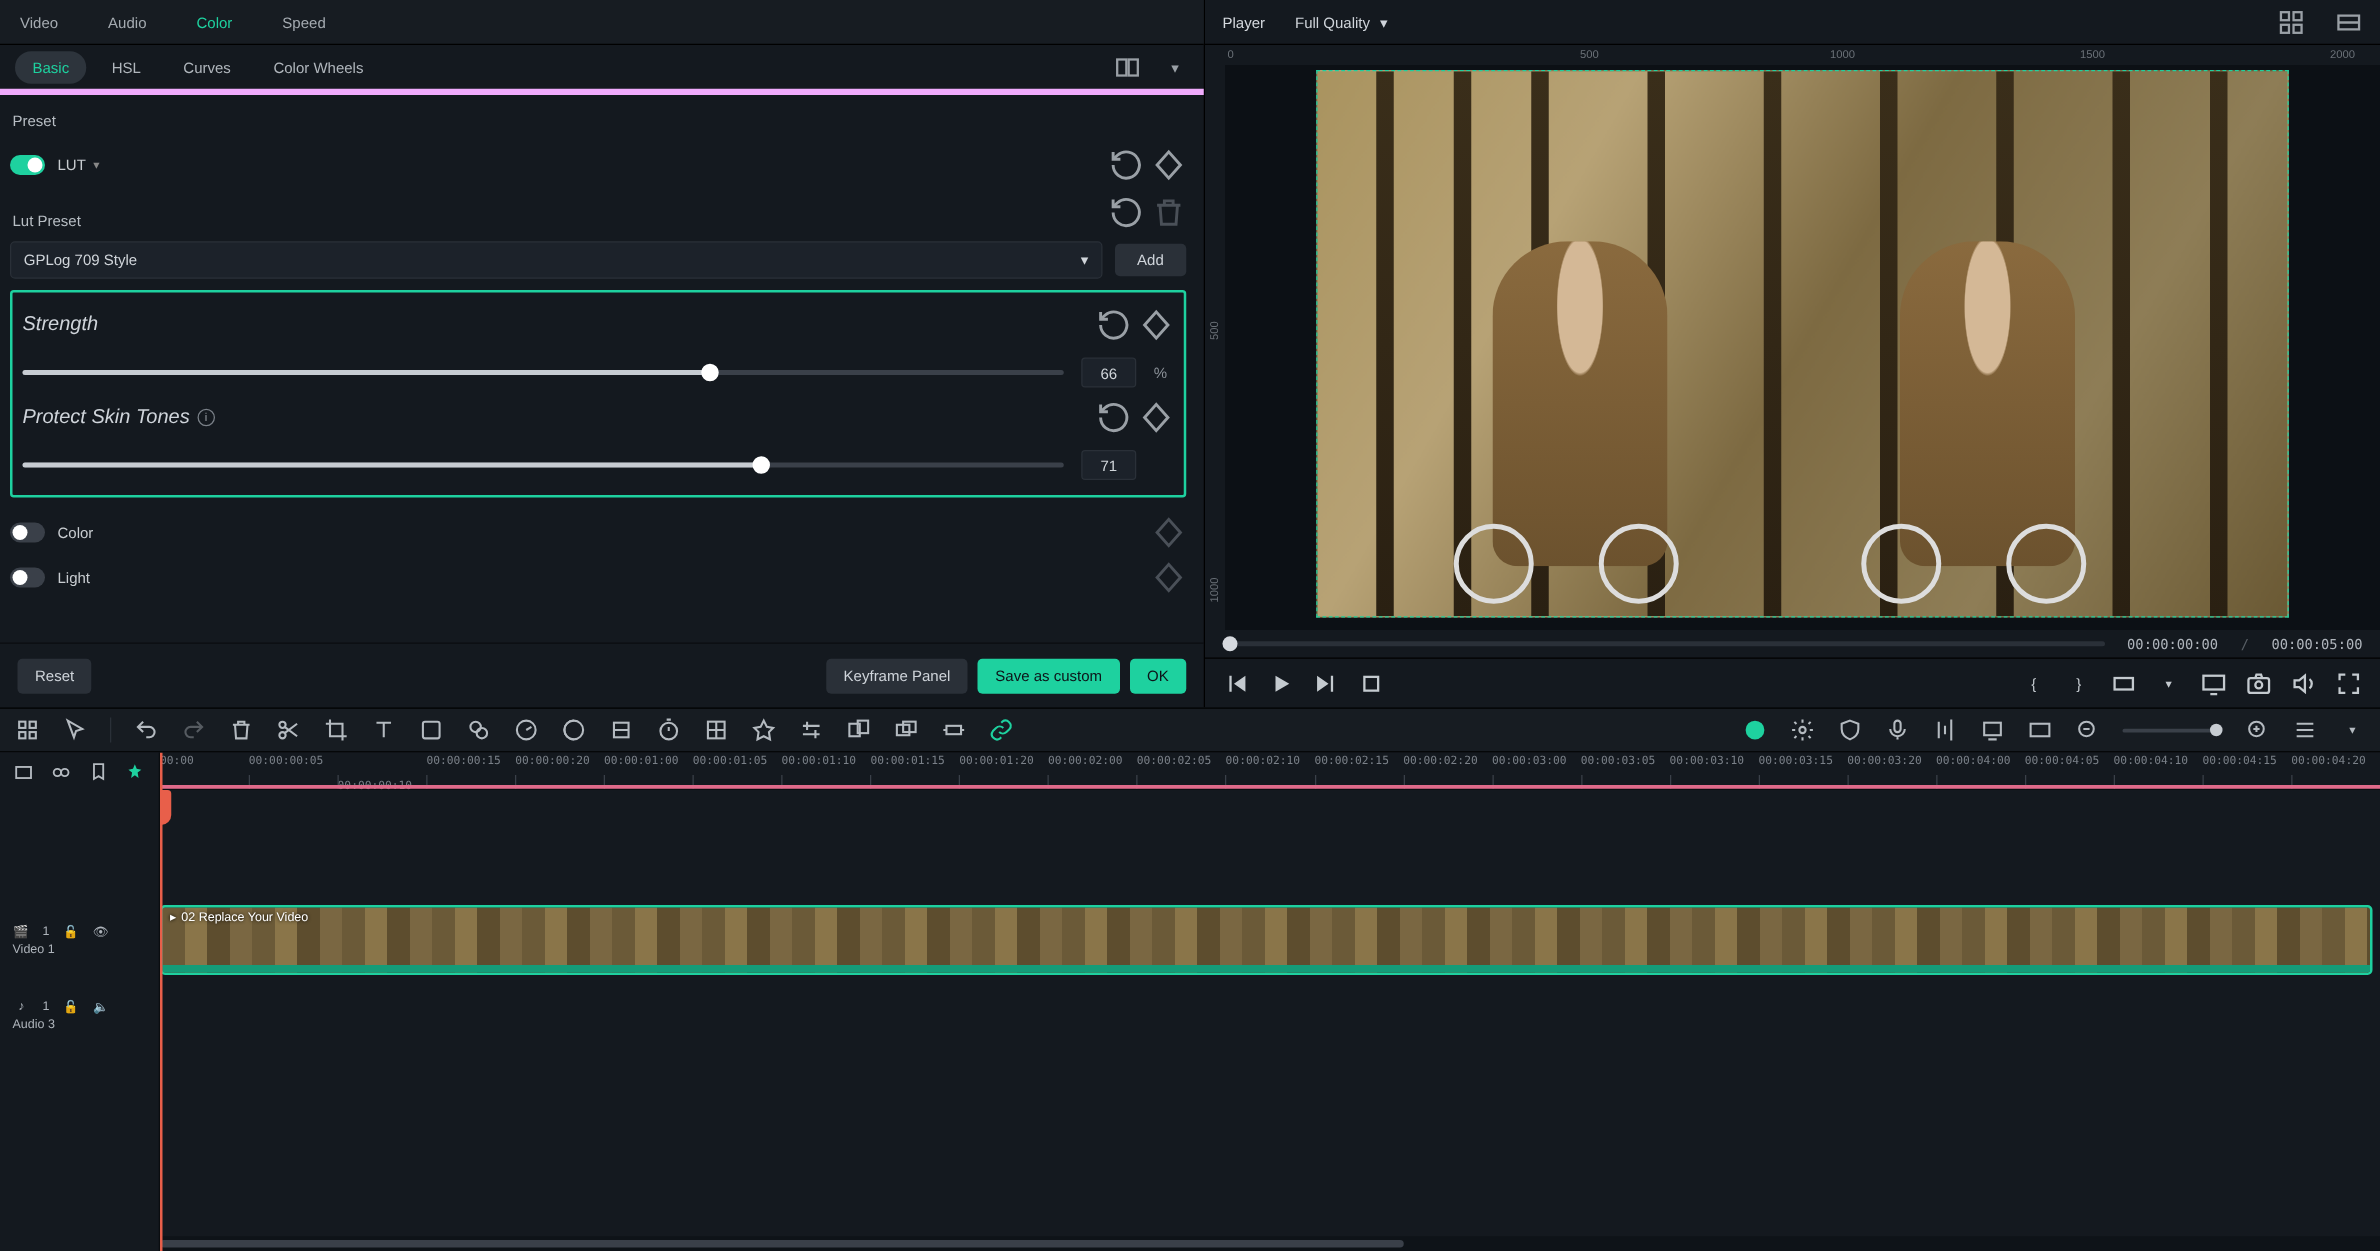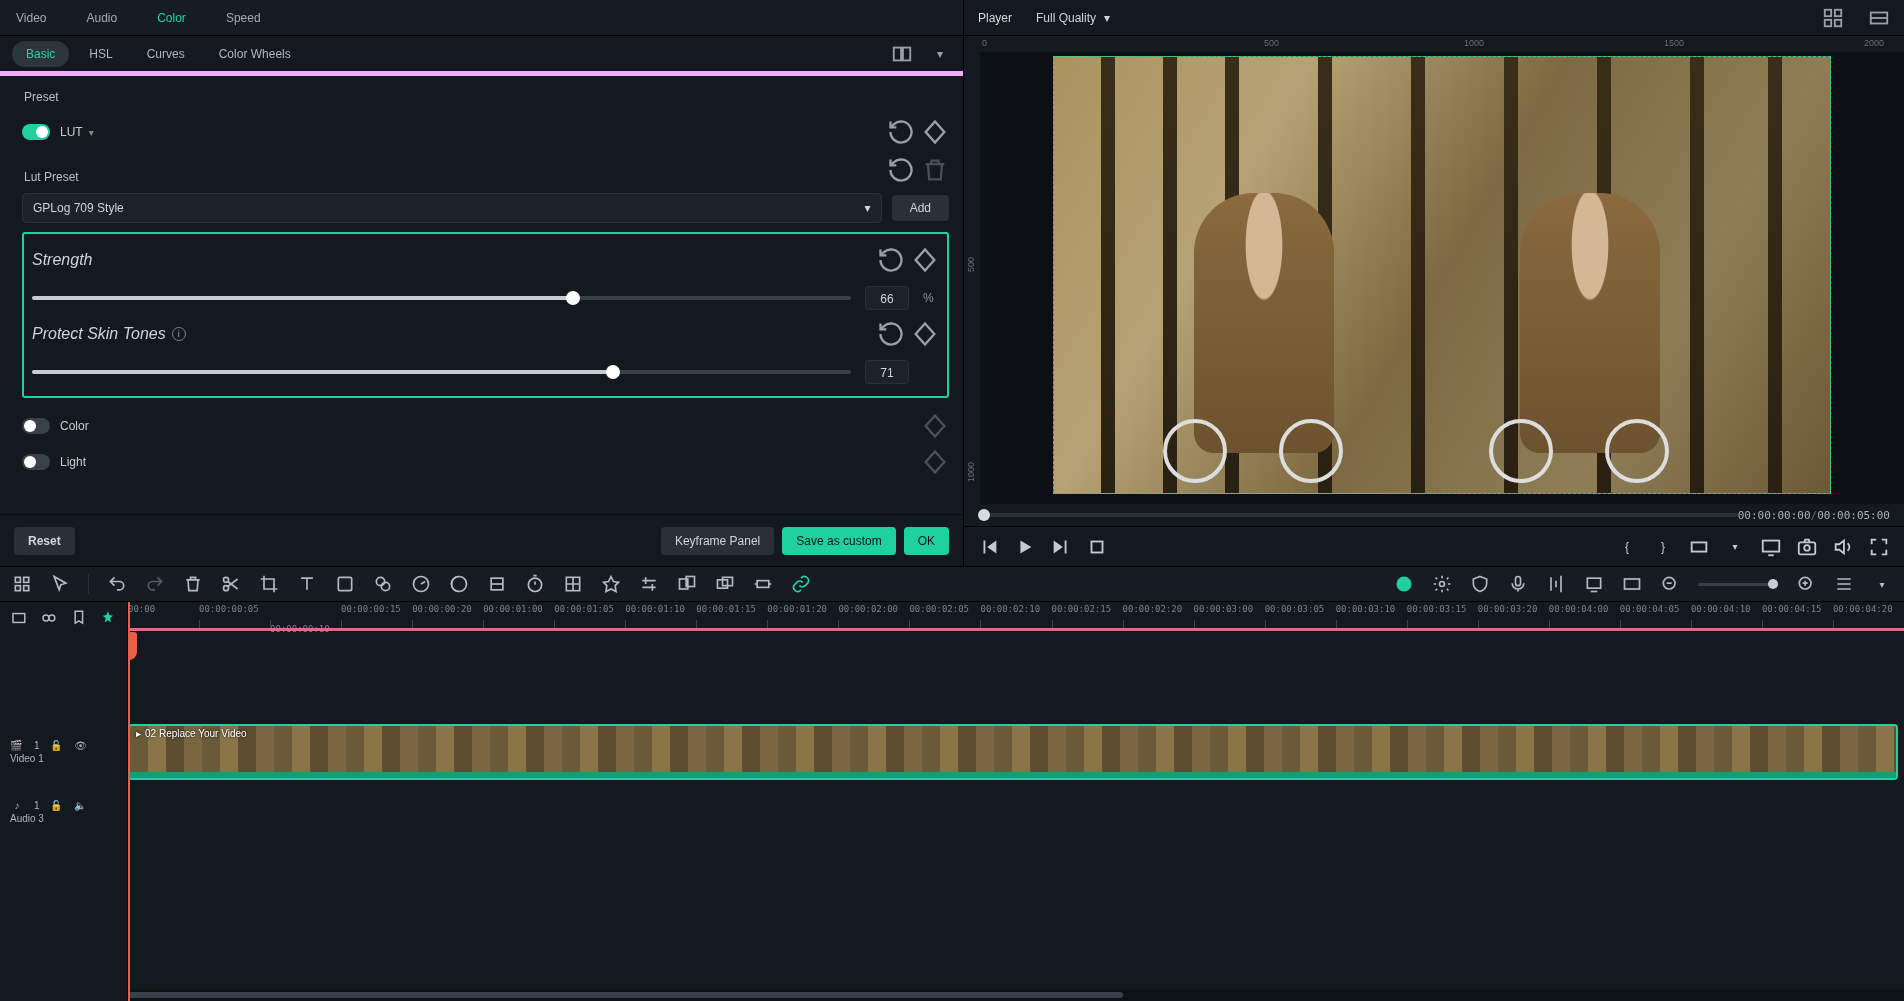--- a/index.html
+++ b/index.html
@@ -17,21 +17,21 @@
 .main-tab.active { color: #1ed19f; }
 
 
 .sub-tabs { display: flex; height: 40px; align-items: center; padding: 0 12px; gap: 6px; border-bottom: 5px solid #f0abfc; }
 .sub-tab { color: #b0b6bc; cursor: pointer; padding: 6px 14px; border-radius: 14px; }
 .sub-tab.active { background: #2d343c; color: #1ed19f; }
 .sub-tabs .spacer { flex: 1; }
 .sub-tabs .icon-btn { width: 22px; height: 22px; display: inline-flex; align-items: center; justify-content: center; margin-left: 10px; cursor: pointer; color: #9aa0a6; }
 
 
-.panel-scroll { flex: 1; overflow-y: auto; padding: 10px 14px 6px 22px; position: relative; }
+.panel-scroll { flex: 1; overflow-y: auto; padding: 10px 14px 6px 8px; position: relative; }
 .panel-scroll::-webkit-scrollbar { width: 6px; }
 .panel-scroll::-webkit-scrollbar-thumb { background: #3a4049; border-radius: 3px; }
 
 .section-label { color: #b8bec4; margin: 4px 0 10px 2px; font-size: 12px; }
 
 .row { display: flex; align-items: center; height: 36px; }
 .row .grow { flex: 1; }
 .icon-ghost { width: 28px; height: 28px; display: inline-flex; align-items: center; justify-content: center; color: #9aa0a6; cursor: pointer; margin-left: 6px; border-radius: 4px; }
 .icon-ghost.disabled { color: #4a5058; cursor: default; }
 
@@ -61,21 +61,21 @@
 .slider-fill { position: absolute; height: 100%; background: #c7ccd2; border-radius: 2px; left: 0; }
 .slider-thumb { position: absolute; width: 14px; height: 14px; border-radius: 50%; background: #fff; border: 2px solid #fff; top: -5px; transform: translateX(-50%); }
 .slider-val { width: 44px; height: 24px; background: #1c222a; border: 1px solid #2a3038; border-radius: 3px; text-align: center; line-height: 24px; color: #d0d5da; font-size: 12px; }
 .slider-unit { width: 16px; color: #8a9097; font-size: 12px; }
 
 .new-badge { background: #e8467d; color: #fff; font-size: 9px; padding: 1px 5px; border-radius: 3px; margin-left: 8px; font-weight: bold; }
 
 
 .panel-footer { height: 52px; display: flex; align-items: center; padding: 0 14px; border-top: 1px solid #0a0d10; }
 .btn { padding: 7px 14px; border-radius: 4px; cursor: pointer; font-size: 12px; }
-.btn.reset { background: #2a3038; color: #cfd4da; font-weight: bold; }
+.btn.reset { background: #2a3038; color: #cfd4da; }
 .panel-footer .spacer { flex: 1; }
 .btn.kf { background: #2a3038; color: #cfd4da; margin-right: 8px; }
 .btn.save { background: #1ed19f; color: #0d1318; margin-right: 8px; }
 .btn.ok { background: #1ed19f; color: #0d1318; }
 
 
 .player-header { height: 36px; display: flex; align-items: center; padding: 0 14px; gap: 16px; border-bottom: 1px solid #000; }
 .player-header .ph-label { color: #d6dadf; }
 .quality-sel { color: #cfd4da; padding: 4px 8px; cursor: pointer; display: flex; align-items: center; gap: 8px; }
 .player-header .spacer { flex: 1; }
@@ -89,21 +89,21 @@
 .ruler-v .vtick { position: absolute; left: 2px; transform: rotate(-90deg); transform-origin: left top; }
 .canvas { flex: 1; display: flex; align-items: flex-start; justify-content: center; position: relative; padding-top: 4px; }
 .video-frame { width: 778px; height: 438px; border: 1px dashed #1ed19f; position: relative; overflow: hidden; background: linear-gradient(120deg,#a9935f 0%,#b7a275 25%,#7d6a42 50%,#8e7d56 75%,#6a5934 100%); }
 .tree { position: absolute; top: 0; bottom: 0; width: 14px; background: linear-gradient(#3a2e1a,#2a2012); }
 .person { position: absolute; bottom: 40px; width: 140px; height: 260px; background: radial-gradient(ellipse at 50% 20%, #d4b896 18%, transparent 19%), linear-gradient(#8a6a3e,#6c522e); border-radius: 60px 60px 20px 20px; }
 .bike { position: absolute; bottom: 10px; width: 180px; height: 60px; }
 .bike::before, .bike::after { content:""; position:absolute; bottom:0; width:56px; height:56px; border:4px solid #ddd; border-radius:50%; }
 .bike::before { left:0; } .bike::after { right:0; }
 
 
-.player-progress { height: 22px; display: flex; align-items: center; padding: 0 14px; gap: 0; }
+.player-progress { height: 22px; display: flex; align-items: center; padding: 0 14px; gap: 18px; }
 .pp-track { flex: 1; height: 4px; background: #2a3038; border-radius: 2px; position: relative; }
 .pp-thumb { position: absolute; left: 0; top: -4px; width: 12px; height: 12px; border-radius: 50%; background: #d6dadf; }
 .timecode { font-size: 11px; color: #aeb4bb; font-family: monospace; }
 .timecode.sep { color: #5a6067; }
 
 .player-controls { height: 40px; display: flex; align-items: center; padding: 0 14px; gap: 14px; border-top: 1px solid #000; }
 .pc-btn { width: 22px; height: 22px; display: inline-flex; align-items: center; justify-content: center; cursor: pointer; color: #c4cacf; }
 .player-controls .spacer { flex: 1; }
 
 

